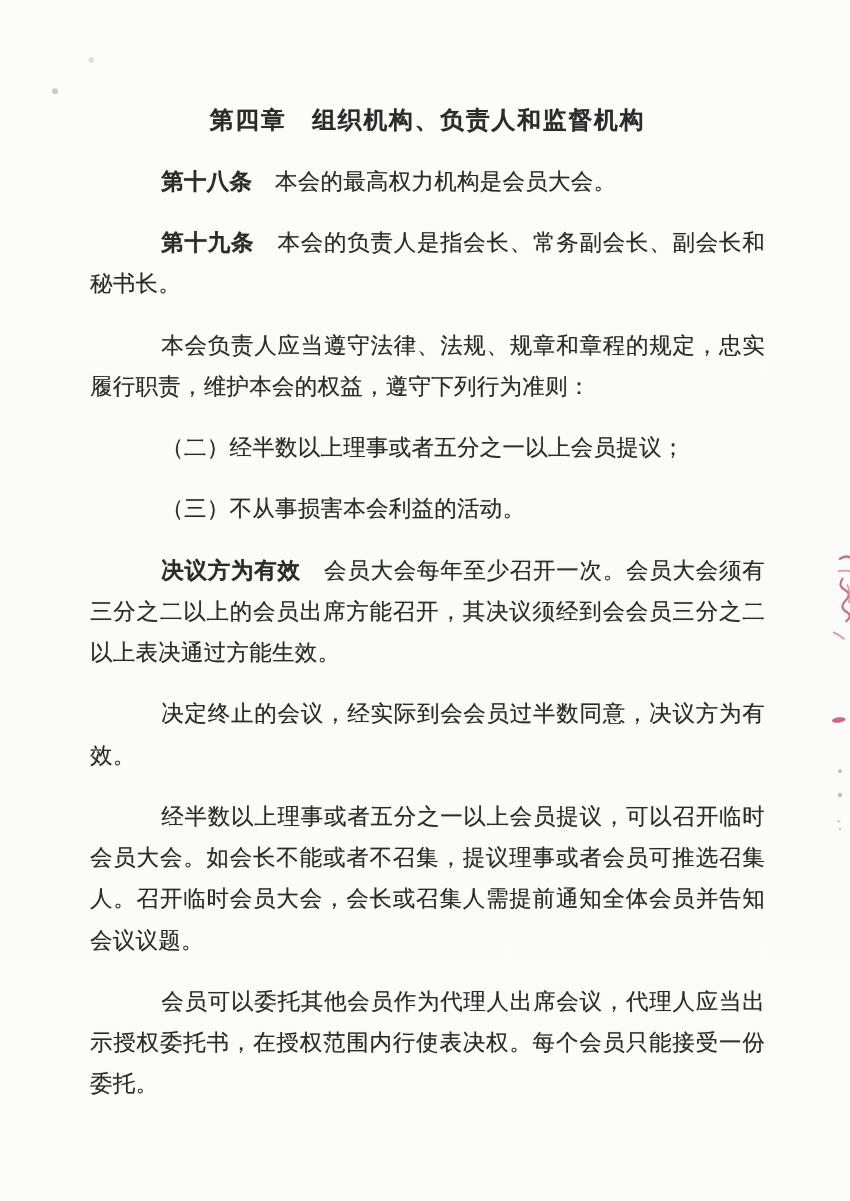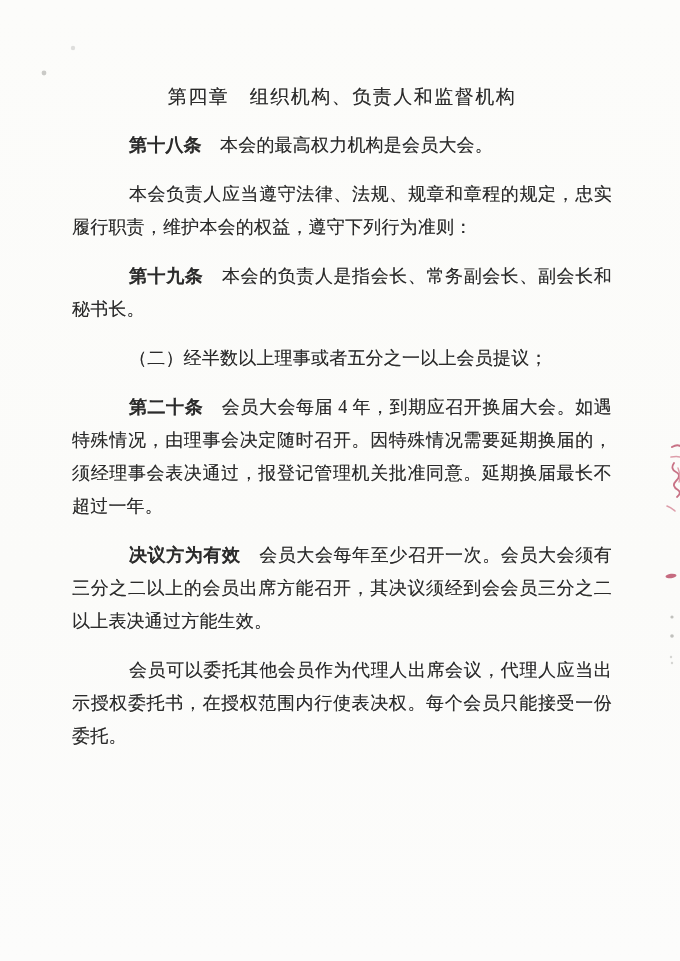--- a/index.html
+++ b/index.html
@@ -15,21 +15,21 @@
     overflow:hidden;
     color:#2b2b2b;
   }
   .content{
     position:absolute;
     left:72px; top:80px; width:540px;
     text-shadow:0 0 0.6px rgba(55,55,55,0.55);
   }
   .chapter-title{
     font-size:19px;
-    font-weight:400;
+    font-weight:700;
     text-align:center;
     letter-spacing:1.5px;
     line-height:33px;
     margin:0 0 6px 0;
   }
   .para{
     margin:16px 0 1px 0;
     font-size:18px;
     line-height:33px;
     letter-spacing:0.2px;
@@ -45,25 +45,27 @@
 </style>
 </head>
 <body>
 
 <div class="page">
 
   <div class="content">
     <h1 class="chapter-title">第四章　组织机构、负责人和监督机构</h1>
 
     <p class="para"><b>第十八条</b><span>　本会的最高权力机构是会员大会。</span></p>
+    <p class="para"><b>第十九条</b><span>　本会的负责人是指会长、常务副会长、副会长和秘书长。</span></p>
     <p class="para"><b></b><span>本会负责人应当遵守法律、法规、规章和章程的规定，忠实履行职责，维护本会的权益，遵守下列行为准则：</span></p>
-    <p class="para"><b>第十九条</b><span>　本会的负责人是指会长、常务副会长、副会长和秘书长。</span></p>
     <p class="para"><b></b><span>（二）经半数以上理事或者五分之一以上会员提议；</span></p>
-    <p class="para"><b>第二十条</b><span>　会员大会每届 4 年，到期应召开换届大会。如遇特殊情况，由理事会决定随时召开。因特殊情况需要延期换届的，须经理事会表决通过，报登记管理机关批准同意。延期换届最长不超过一年。</span></p>
+    <p class="para"><b></b><span>（三）不从事损害本会利益的活动。</span></p>
     <p class="para"><b>决议方为有效</b><span>　会员大会每年至少召开一次。会员大会须有三分之二以上的会员出席方能召开，其决议须经到会会员三分之二以上表决通过方能生效。</span></p>
+    <p class="para"><b></b><span>决定终止的会议，经实际到会会员过半数同意，决议方为有效。</span></p>
+    <p class="para"><b></b><span>经半数以上理事或者五分之一以上会员提议，可以召开临时会员大会。如会长不能或者不召集，提议理事或者会员可推选召集人。召开临时会员大会，会长或召集人需提前通知全体会员并告知会议议题。</span></p>
     <p class="para"><b></b><span>会员可以委托其他会员作为代理人出席会议，代理人应当出示授权委托书，在授权范围内行使表决权。每个会员只能接受一份委托。</span></p>
   </div>
 
   <svg class="artifacts" width="680" height="961" viewBox="0 0 680 961">
 
     <circle cx="73" cy="48" r="2.2" opacity="0.35" fill="#a7a7a2"></circle>
     <circle cx="44" cy="73" r="2.4" opacity="0.45" fill="#8f8f8a"></circle>
 
     <g fill="none" stroke-linecap="round" opacity="0.85">
       <path d="M672,447 q5,-3 8,-1" stroke-width="2" stroke="#c05b72"></path>

